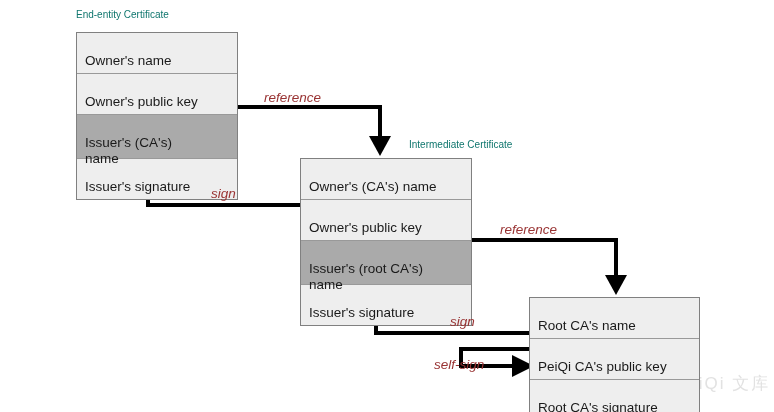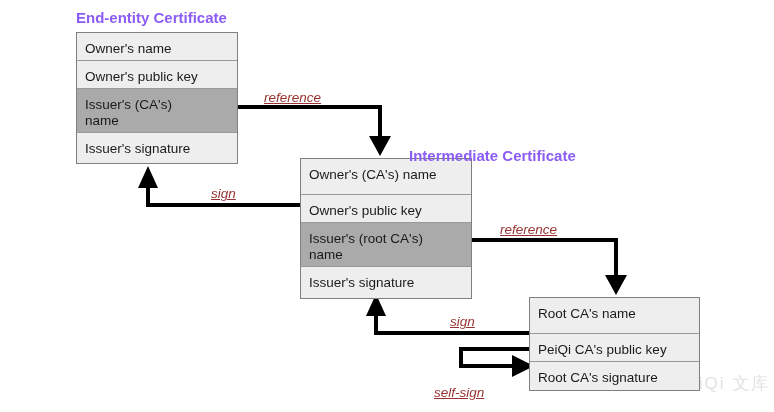--- a/index.html
+++ b/index.html
@@ -24,36 +24,36 @@
     background: #eeeeee;
     z-index: 5;
   }
   .cert-row {
     box-sizing: border-box;
     border-bottom: 1px solid #999999;
     background: #eeeeee;
     color: #1a1a1a;
     font-size: 13.5px;
     line-height: 16px;
-    padding: 8px 8px;
+    padding: 20px 8px;
     white-space: pre-line;
   }
   .cert-row:last-child {
     border-bottom: none;
   }
   .cert-row.shaded {
     background: #aaaaaa;
   }
 
   
   .cert-title {
     position: absolute;
-    color: #8b5cf6;
-    font-weight: bold;
-    font-size: 15px;
+    color: #0f766e;
+    font-weight: normal;
+    font-size: 10px;
     white-space: nowrap;
     z-index: 6;
   }
 
   
   .hline {
     position: absolute;
     background: #000000;
     height: 4px;
     z-index: 3;
@@ -93,21 +93,20 @@
   }
 
   
   .edge-label {
     position: absolute;
     color: #993333;
     font-style: italic;
     font-size: 13.5px;
     white-space: nowrap;
     z-index: 6;
-    text-decoration: underline;
   }
 
   
   .watermark {
     position: absolute;
     color: #e2e2e2;
     font-size: 17px;
     letter-spacing: 2px;
     white-space: nowrap;
     z-index: 2;
@@ -122,21 +121,21 @@
   <div class="cert-title" style="left:76px; top:9px;">End-entity Certificate</div>
 
   <div class="cert-box" style="left:76px; top:32px; width:162px;">
     <div class="cert-row" style="height:28px;">Owner's name</div>
     <div class="cert-row" style="height:28px;">Owner's public key</div>
     <div class="cert-row shaded" style="height:44px;">Issuer's (CA's)
 name</div>
     <div class="cert-row" style="height:30px;">Issuer's signature</div>
   </div>
 
-  <div class="cert-title" style="left:409px; top:139px;margin-top:8px;">Intermediate Certificate</div>
+  <div class="cert-title" style="left:409px; top:139px;">Intermediate Certificate</div>
 
   <div class="cert-box" style="left:300px; top:158px; width:172px;">
     <div class="cert-row" style="height:36px;">Owner's (CA's) name</div>
     <div class="cert-row" style="height:28px;">Owner's public key</div>
     <div class="cert-row shaded" style="height:44px;">Issuer's (root CA's)
 name</div>
     <div class="cert-row" style="height:31px;">Issuer's signature</div>
   </div>
 
   <div class="cert-box" style="left:529px; top:297px; width:171px;">
@@ -163,17 +162,17 @@
 
   <div class="hline" style="left:374px; top:331px; width:157px;"></div>
   <div class="vline" style="left:374px; top:316px; height:17px;"></div>
   <div class="arrow-up" style="left:366px; top:294px;"></div>
   <div class="edge-label" style="left:450px; top:314px;">sign</div>
 
   <div class="hline" style="left:459px; top:347px; width:74px;"></div>
   <div class="vline" style="left:459px; top:347px; height:21px;"></div>
   <div class="hline" style="left:459px; top:364px; width:74px;"></div>
   <div class="arrow-right" style="left:512px; top:355px;"></div>
-  <div class="edge-label" style="left:434px; top:385px;">self-sign</div>
+  <div class="edge-label" style="left:434px; top:357px;">self-sign</div>
 
   <div class="watermark" style="left:662px; top:372px;margin-left:12px;">PeiQi 文库</div>
 
 </div>
 
 </body></html>

